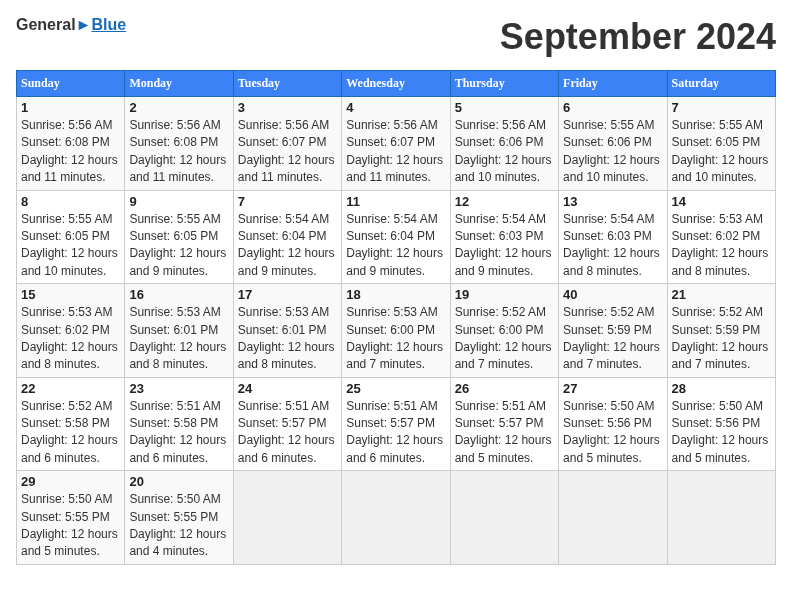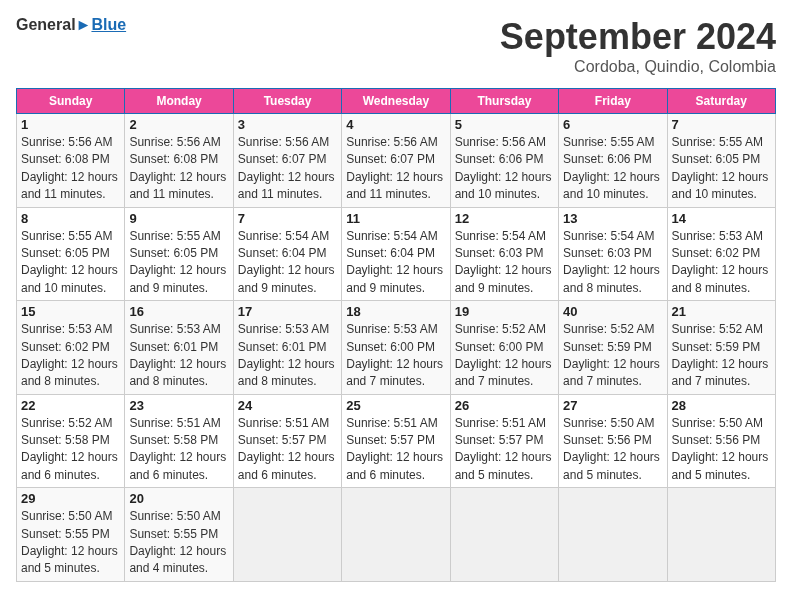--- a/index.html
+++ b/index.html
@@ -32,27 +32,28 @@
     .calendar-subtitle {
       font-size: 16px;
       color: #555;
     }
     table {
       width: 100%;
       border-collapse: collapse;
       font-size: 10.5px;
     }
     thead tr th {
-      background: #ec4899;
+      background: #3b82f6;
       color: #fff;
       font-size: 12px;
       font-weight: bold;
       padding: 5px 4px;
-      text-align: center;
+      text-align: left;
       border: 1px solid #1a6bb5;
+      font-family: Liberation Serif, serif;
     }
     tbody tr td {
       border: 1px solid #ccc;
       padding: 3px 4px;
       vertical-align: top;
       min-height: 70px;
       width: calc(100% / 7);
       background: #fff;
     }
     tbody tr:nth-child(odd) td {
@@ -82,21 +83,20 @@
 
 <div class="header">
   <div class="logo">
   <div style="display:flex;flex-direction:row;line-height:1.1;">
     <span style="font-size:16px;font-weight:bold;color:#333;">General<span style="color:#1a6bb5;">►</span></span>
     <span style="font-size:16px;font-weight:bold;color:#1a6bb5;text-decoration:underline;">Blue</span>
   </div>
 </div>
   <div class="title-block">
     <div class="calendar-title">September 2024</div>
-    <div class="calendar-subtitle">Cordoba, Quindio, Colombia</div>
   </div>
 </div>
 
 <table>
   <thead>
     <tr id="header-row">
         <th>Sunday</th>
         <th>Monday</th>
         <th>Tuesday</th>
         <th>Wednesday</th>

